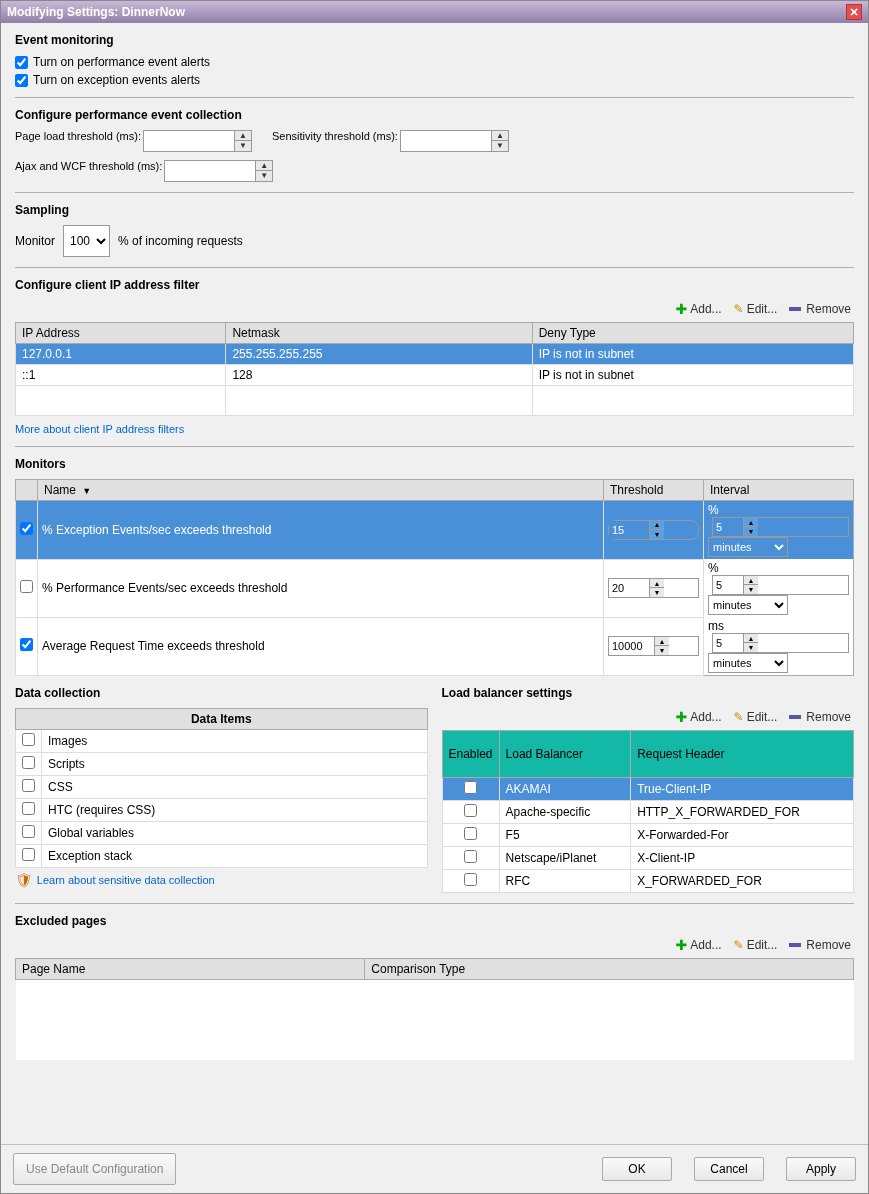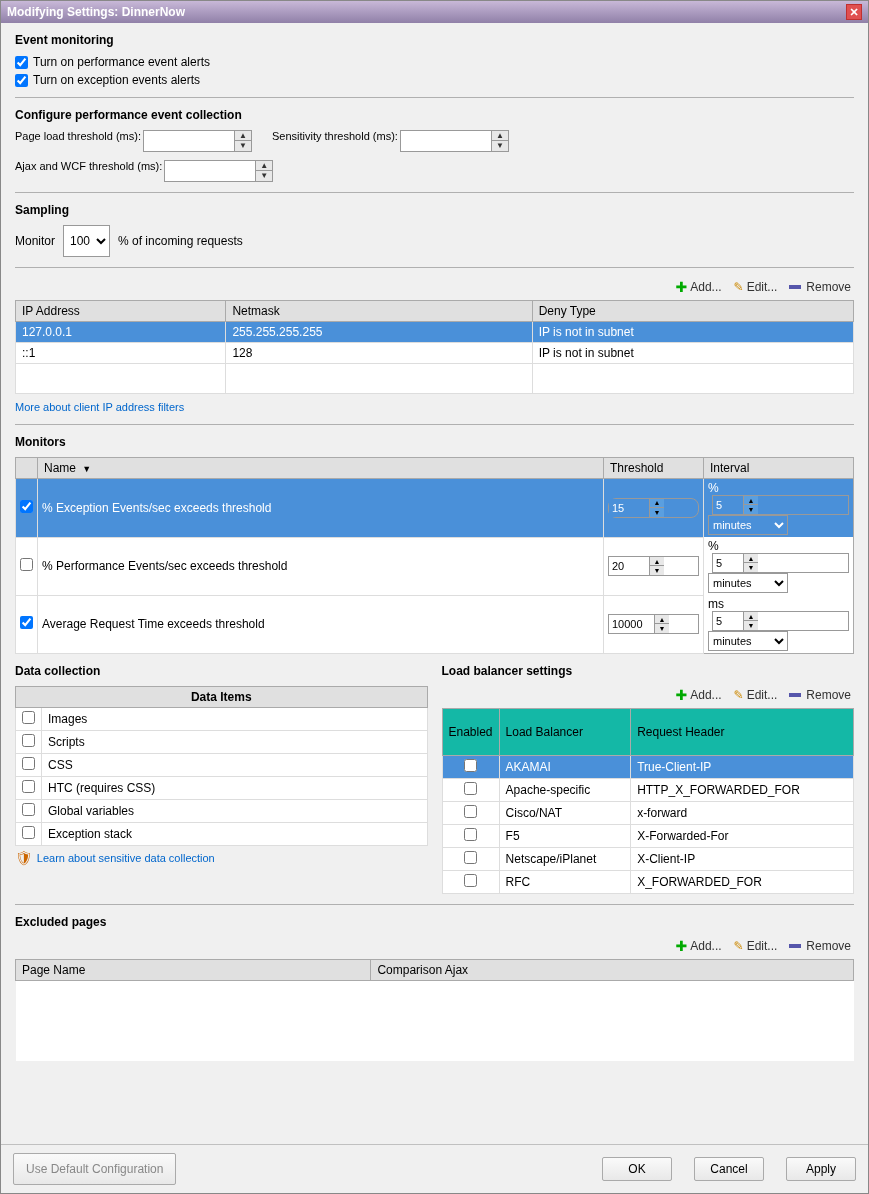--- a/index.html
+++ b/index.html
@@ -159,20 +159,21 @@
           <option>10</option>
           <option>1</option>
         </select>
         <span>% of incoming requests</span>
       </div>
     </div>
 
     <hr class="section-divider">
 
     <div class="ip-section">
+      <div class="section-header">Configure client IP address filter</div>
       <div class="toolbar-row">
         <button class="toolbar-btn">
           <span class="icon-add">✚</span>
           <span>Add...</span>
         </button>
         <button class="toolbar-btn">
           <span style="color:#cc8800;">✎</span>
           <span>Edit...</span>
         </button>
         <button class="toolbar-btn">
@@ -377,25 +378,20 @@
               <td>AKAMAI</td>
               <td>True-Client-IP</td>
             </tr>
             <tr>
               <td style="text-align:center;"><input type="checkbox" style=""></td>
               <td>Apache-specific</td>
               <td>HTTP_X_FORWARDED_FOR</td>
             </tr>
             <tr>
               <td style="text-align:center;"><input type="checkbox" style=""></td>
-              <td>Cisco/NAT</td>
-              <td>x-forward</td>
-            </tr>
-            <tr>
-              <td style="text-align:center;"><input type="checkbox" style=""></td>
               <td>F5</td>
               <td>X-Forwarded-For</td>
             </tr>
             <tr>
               <td style="text-align:center;"><input type="checkbox" style=""></td>
               <td>Netscape/iPlanet</td>
               <td>X-Client-IP</td>
             </tr>
             <tr>
               <td style="text-align:center;"><input type="checkbox" style=""></td>
@@ -422,21 +418,21 @@
         </button>
         <button class="toolbar-btn">
           <span style="display:inline-block;width:12px;height:4px;background:#5555aa;margin-right:2px;vertical-align:middle;"></span>
           <span>Remove</span>
         </button>
       </div>
       <table class="excluded-table">
         <thead>
           <tr>
             <th>Page Name</th>
-            <th>Comparison Ajax</th>
+            <th>Comparison Type</th>
           </tr>
         </thead>
         <tbody>
           <tr style="height:80px;">
             <td style="background:white;"></td>
             <td style="background:white;"></td>
           </tr>
         </tbody>
       </table>
     </div>

